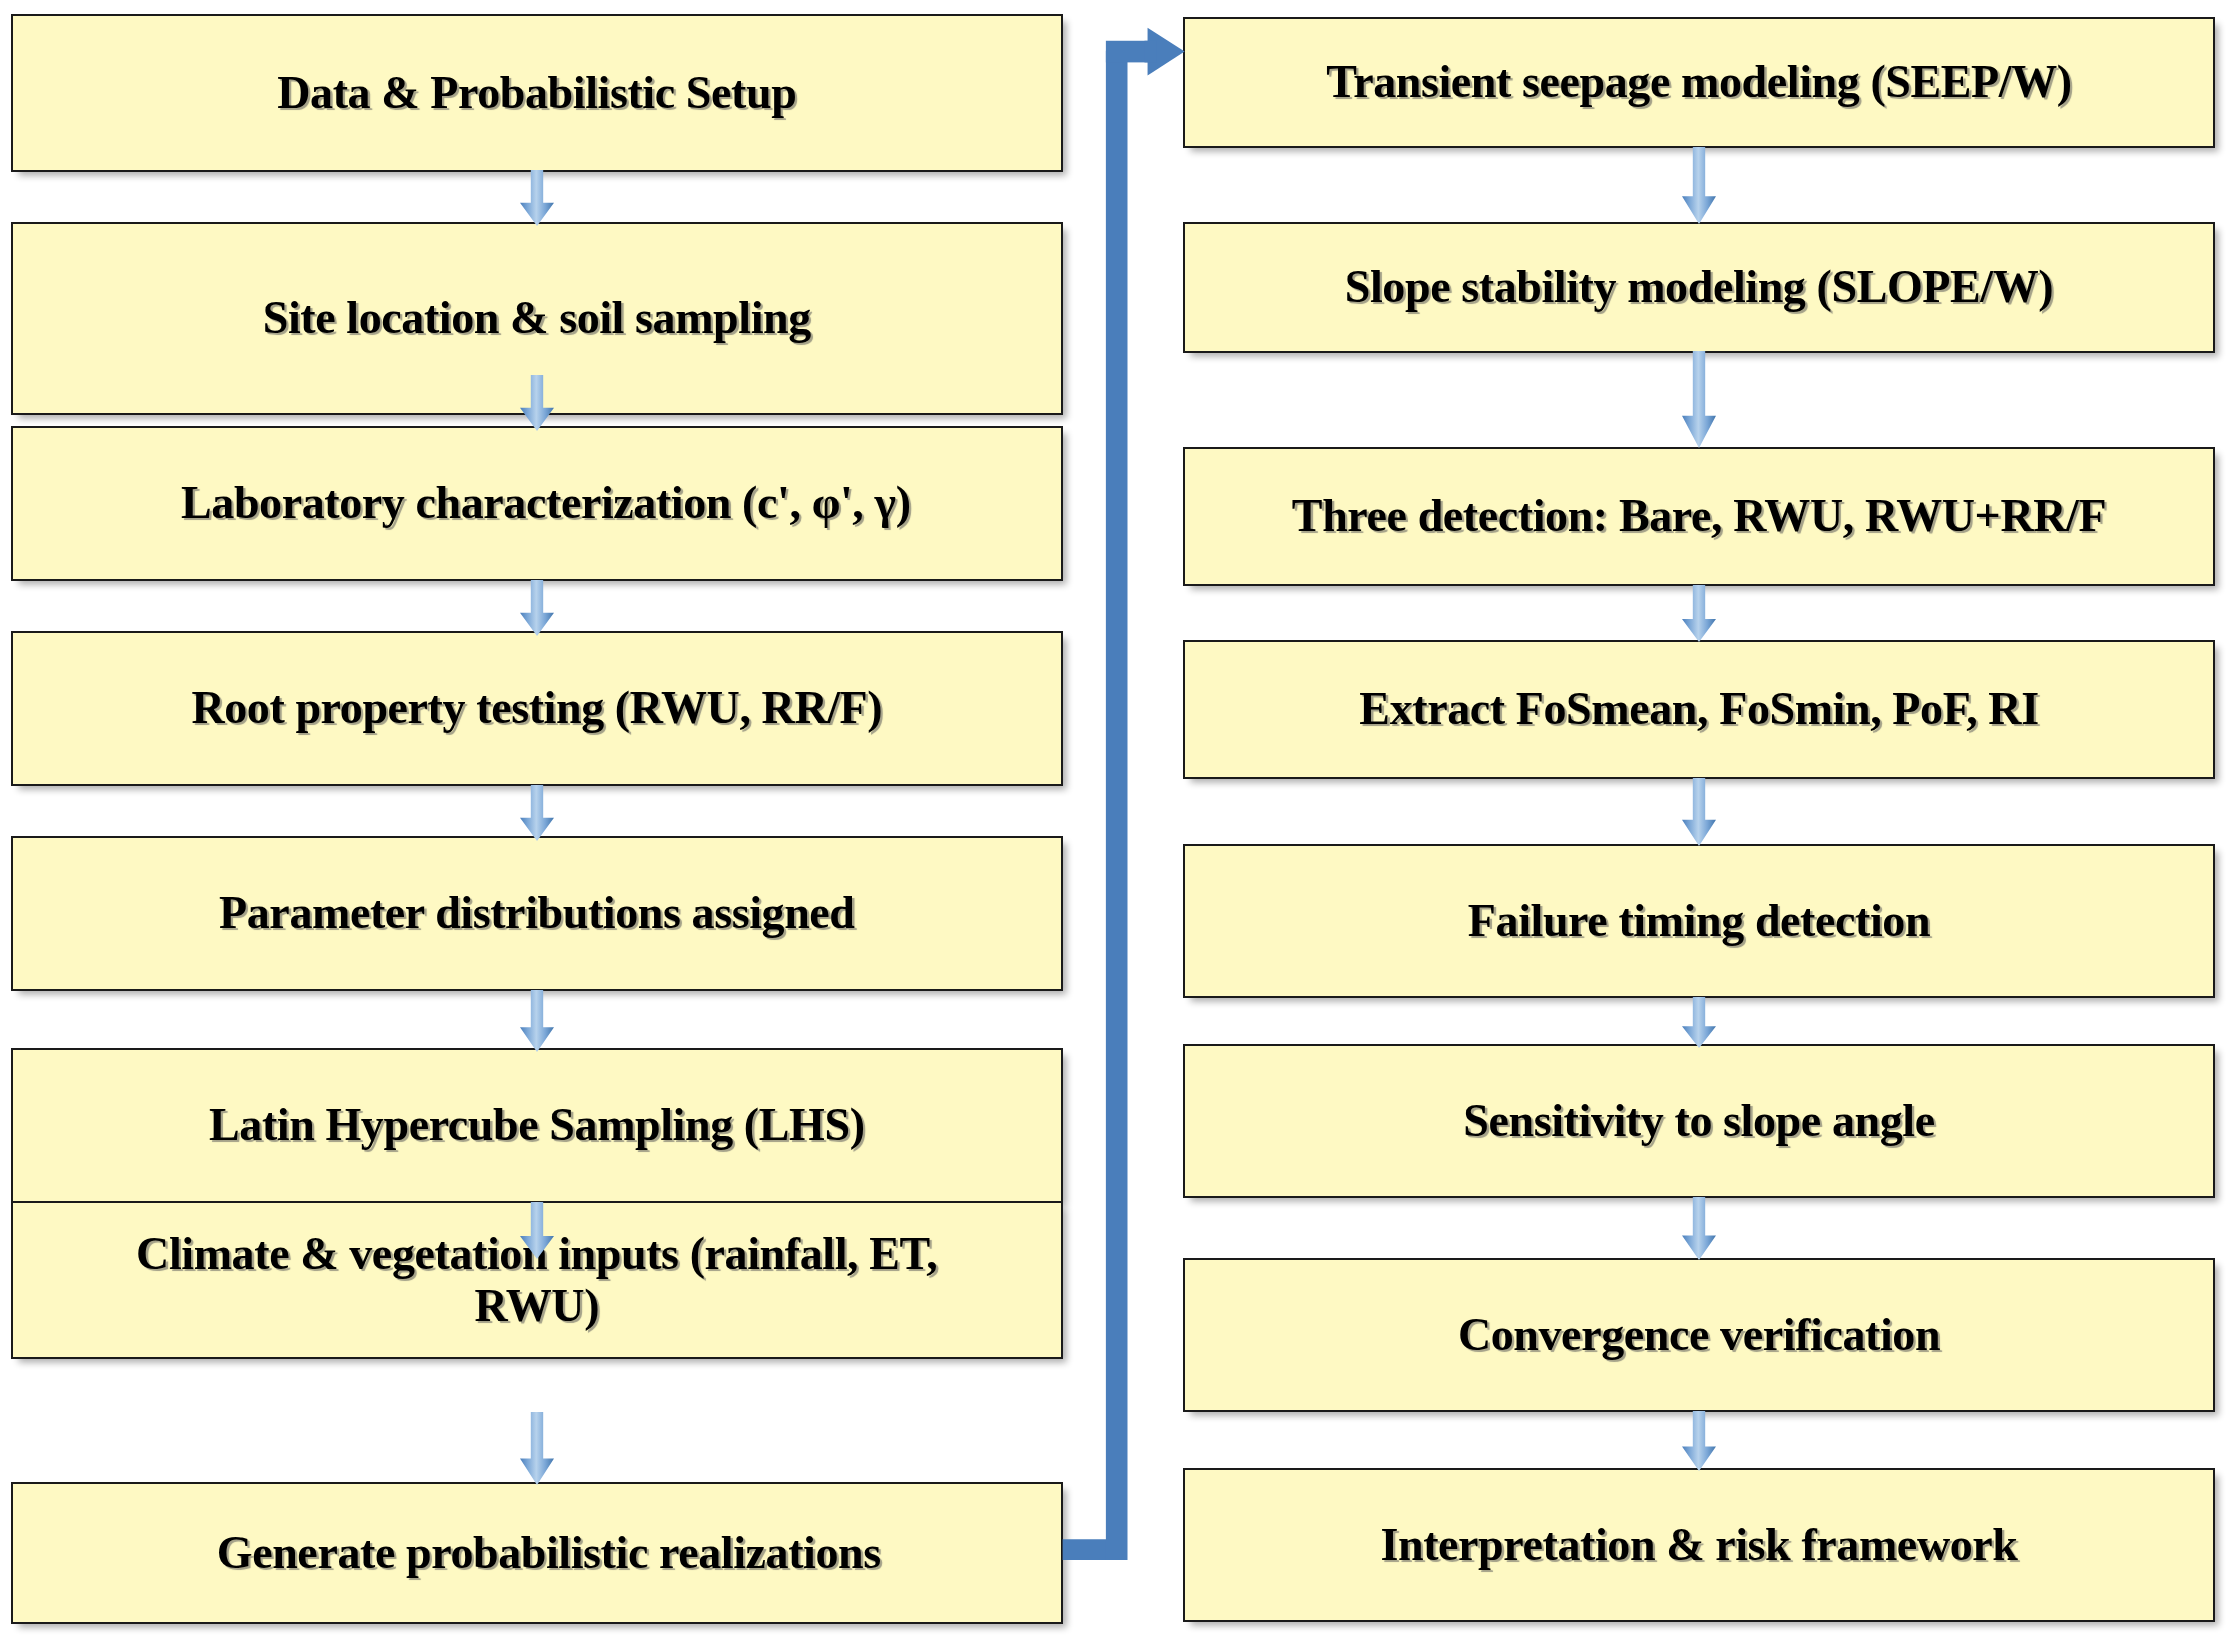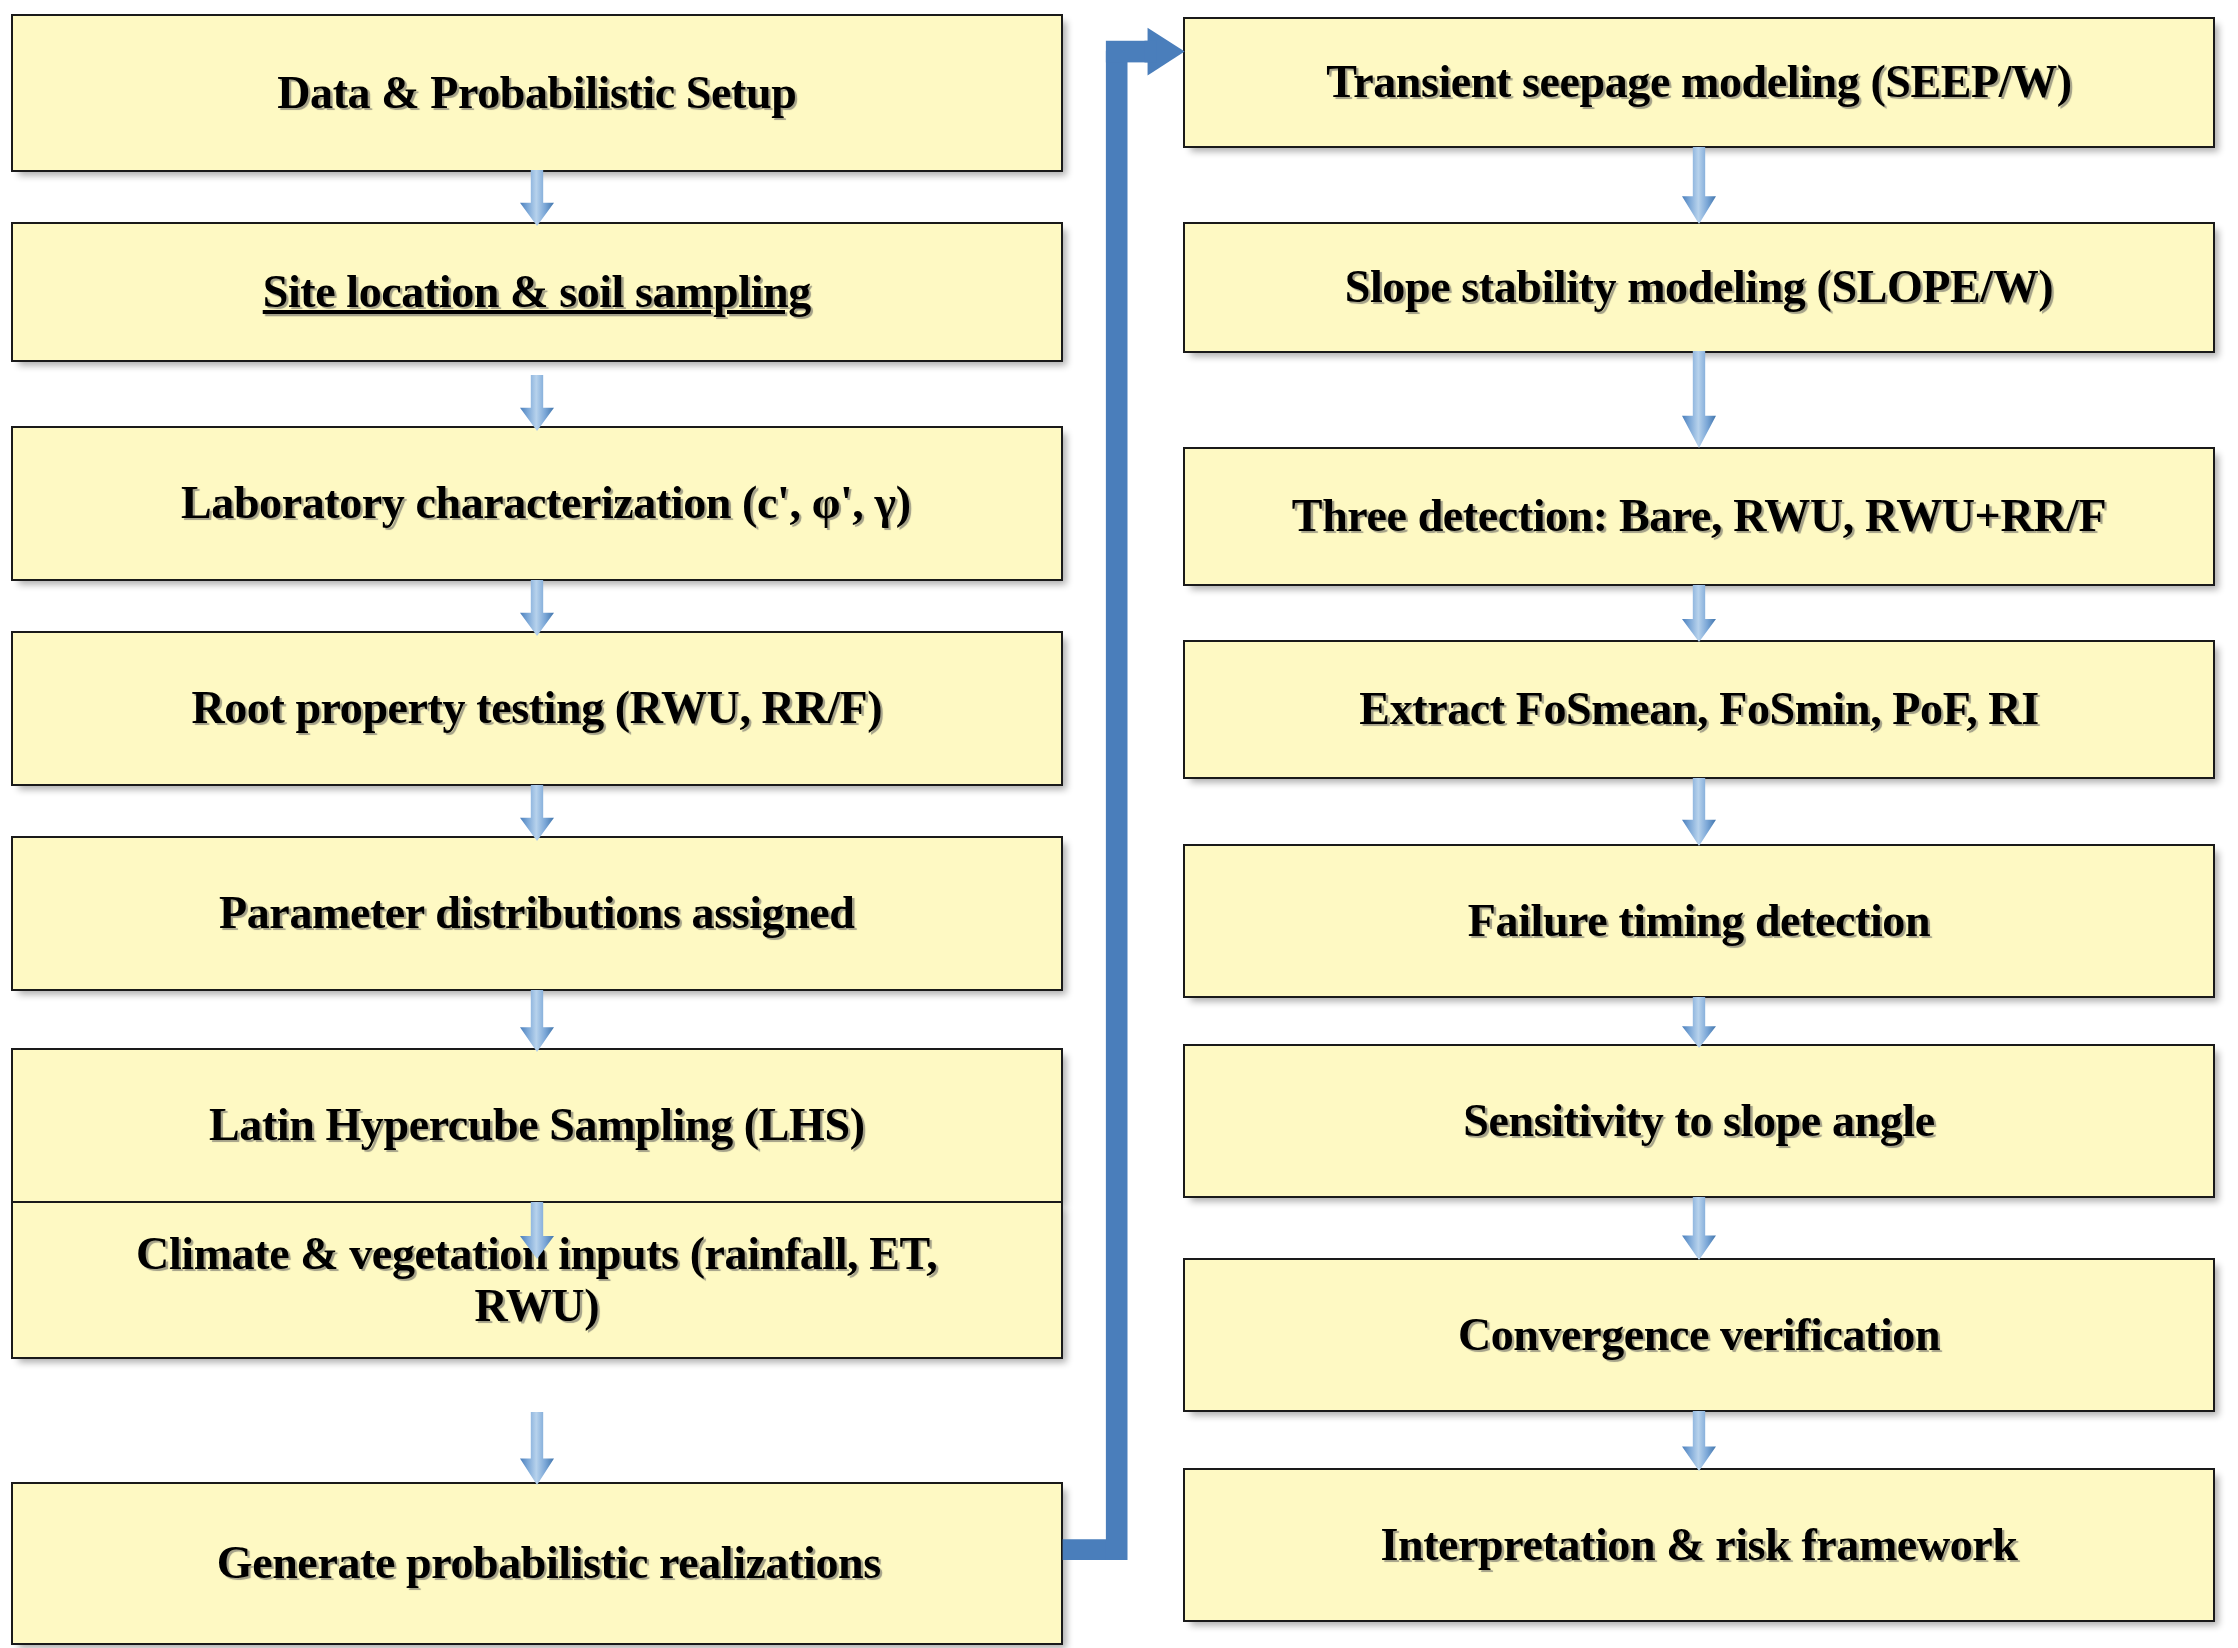--- a/index.html
+++ b/index.html
@@ -50,21 +50,21 @@
 </style>
 </head>
 <body>
 
 <div id="canvas">
 
   <div class="flow-box" style="left:10.8px; top:14px; width:1052px; height:158px;">
     <span class="label">Data &amp; Probabilistic Setup</span>
   </div>
 
-  <div class="flow-box" style="left:10.8px; top:222px; width:1052px; height:140px;text-decoration:underline;">
+  <div class="flow-box" style="left:10.8px; top:222px; width:1052px; height:193px;">
     <span class="label">Site location &amp; soil sampling</span>
   </div>
 
   <div class="flow-box" style="left:10.8px; top:426px; width:1052px; height:155px;padding-left:38px;">
     <span class="label">Laboratory characterization (c', φ', γ)</span>
   </div>
 
   <div class="flow-box" style="left:10.8px; top:631px; width:1052px; height:155px;">
     <span class="label">Root property testing (RWU, RR/F)</span>
   </div>
@@ -75,21 +75,21 @@
 
   <div class="flow-box" style="left:10.8px; top:1048px; width:1052px; height:155px;">
     <span class="label">Latin Hypercube Sampling (LHS)</span>
   </div>
 
   <div class="flow-box" style="left:10.8px; top:1201px; width:1052px; height:158px;">
     <span class="label">Climate &amp; vegetation inputs (rainfall, ET,
 RWU)</span>
   </div>
 
-  <div class="flow-box" style="left:10.8px; top:1482px; width:1052px; height:163px;padding-left:44px;">
+  <div class="flow-box" style="left:10.8px; top:1482px; width:1052px; height:142px;padding-left:44px;">
     <span class="label">Generate probabilistic realizations</span>
   </div>
 
   <div class="flow-box" style="left:1183px; top:17px; width:1032px; height:131px;">
     <span class="label">Transient seepage modeling (SEEP/W)</span>
   </div>
 
   <div class="flow-box" style="left:1183px; top:222px; width:1032px; height:131px;">
     <span class="label">Slope stability modeling (SLOPE/W)</span>
   </div>

